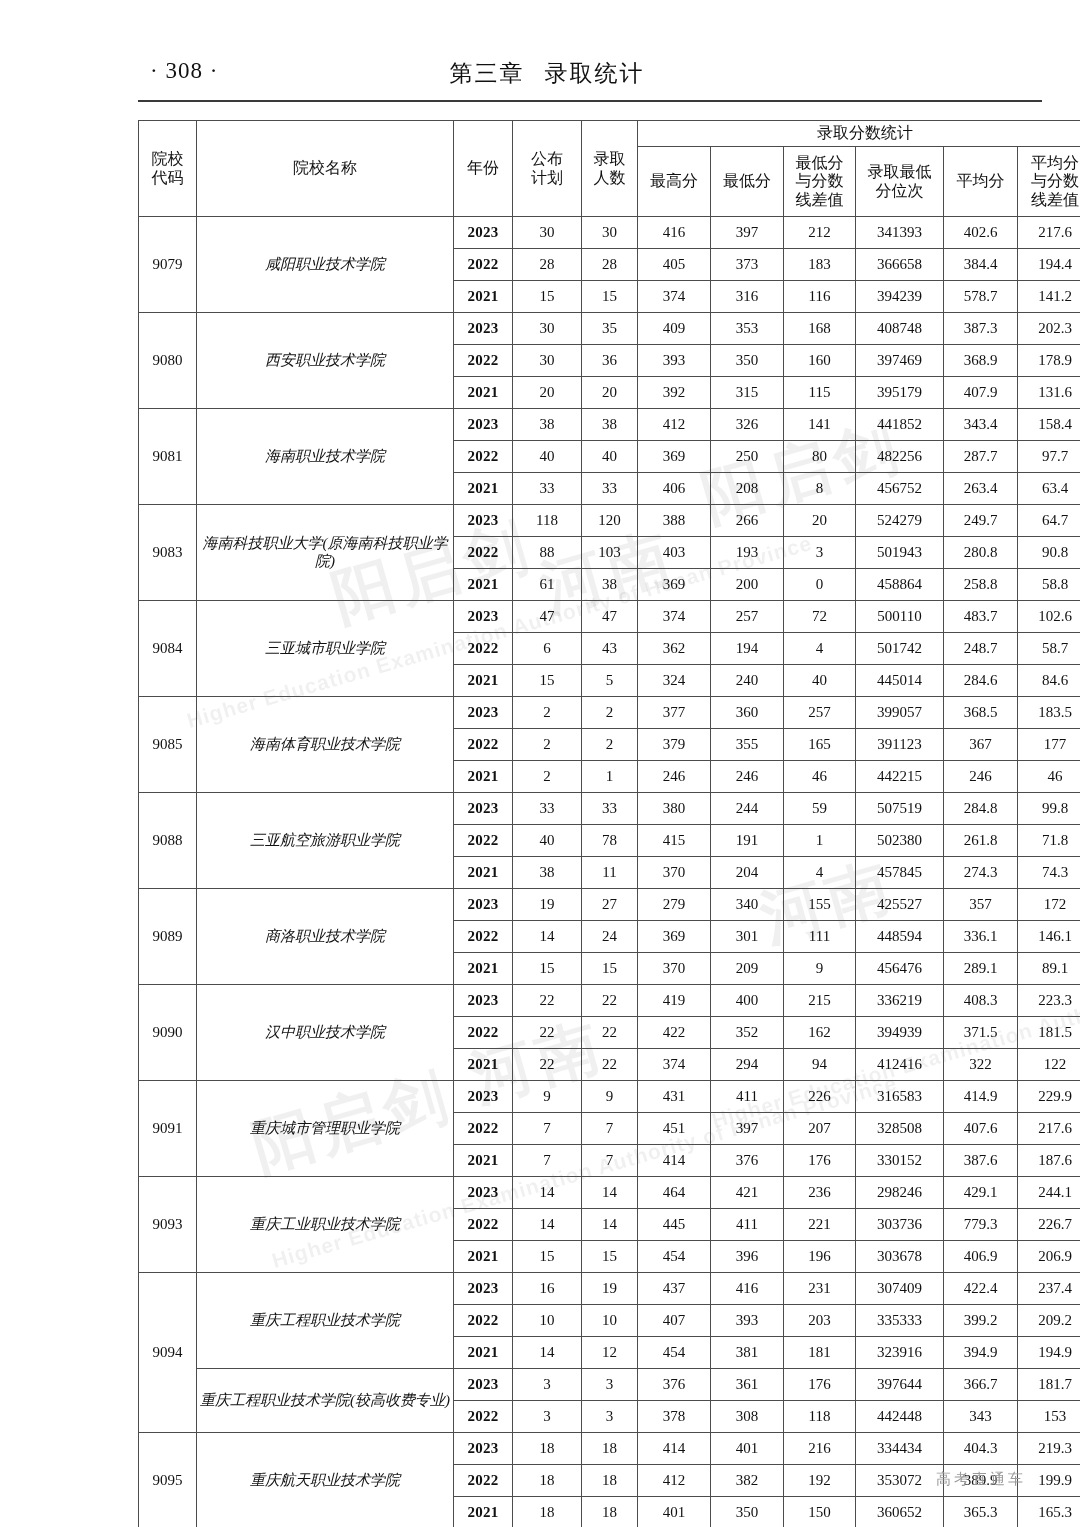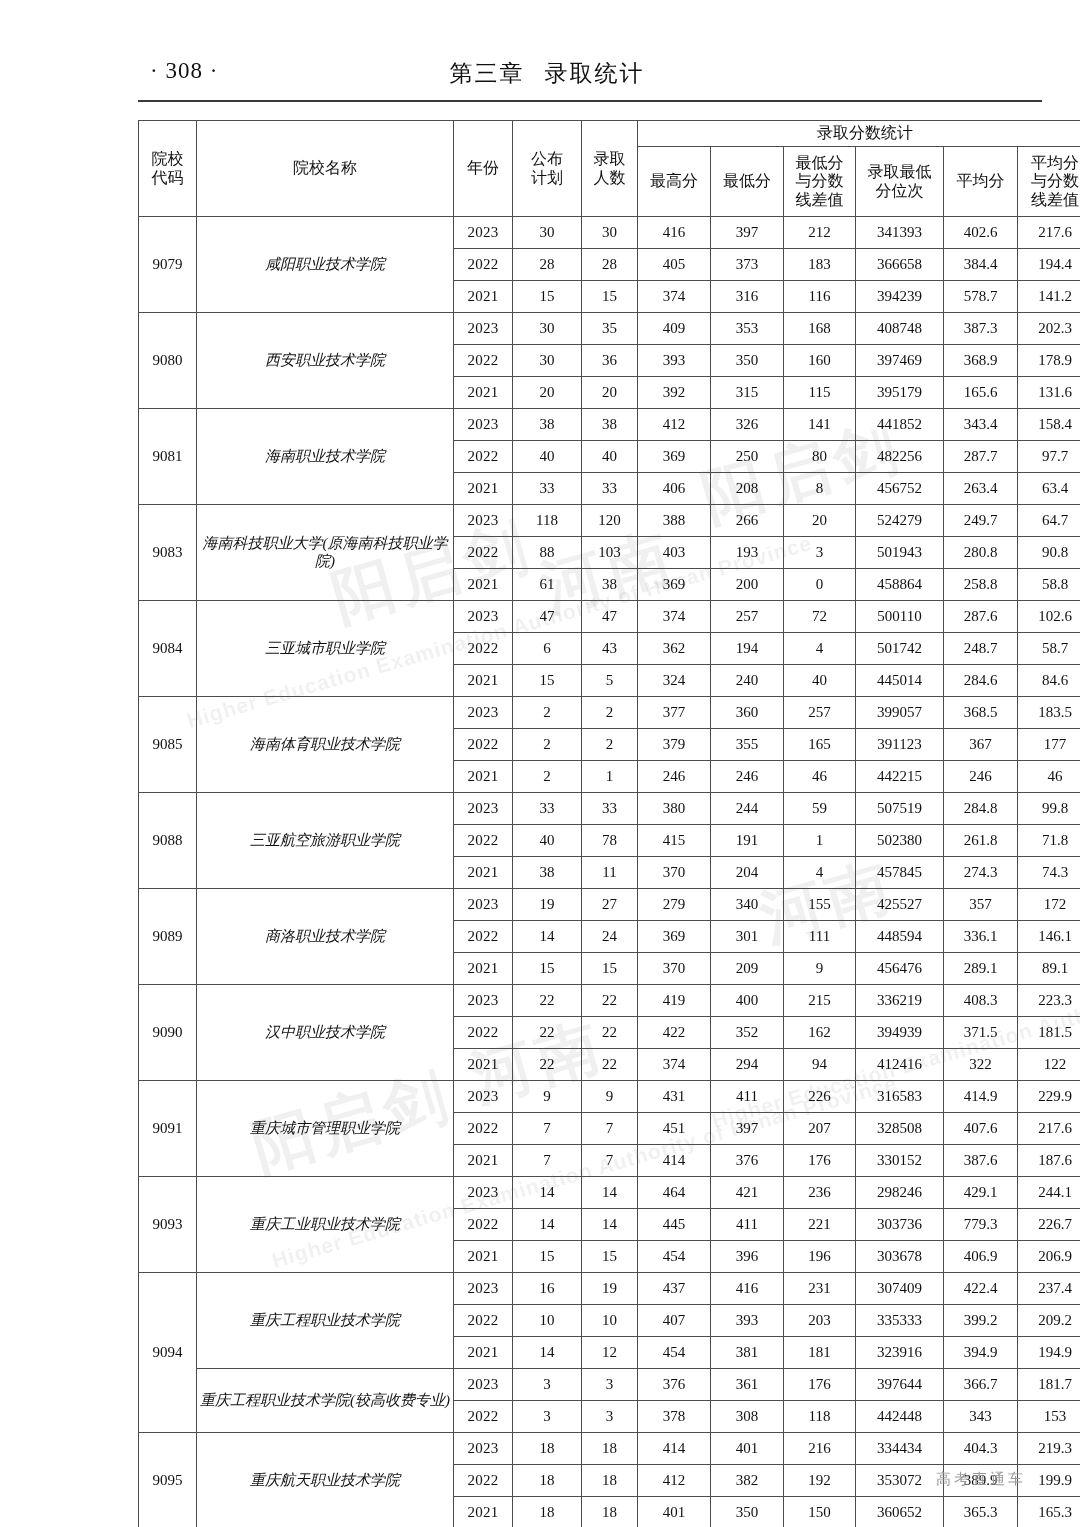--- a/index.html
+++ b/index.html
@@ -129,21 +129,21 @@
     font-size: 16px;
   }
   td.name {
     text-align: left;
     padding-left: 12px;
     padding-right: 6px;
     line-height: 1.32;
     font-style: italic;
   }
   td.data { height: 31px; }
-  td.year { letter-spacing: 0.3px; }
+  td.year { letter-spacing: 0.3px; font-weight: bold; }
   .hdr-stack { display: block; }
 </style>
 </head>
 <body>
 
 <div class="running-head">
   <div class="page-number">· 308 ·</div>
   <div class="chapter-title">
     <span>第三章</span><span class="chap-sep"></span><span>录取统计</span>
   </div>
@@ -276,21 +276,21 @@
           <td class="data">178.9</td>
         </tr>
         <tr>
           <td class="data year">2021</td>
           <td class="data">20</td>
           <td class="data">20</td>
           <td class="data">392</td>
           <td class="data">315</td>
           <td class="data">115</td>
           <td class="data">395179</td>
-          <td class="data">165.6</td>
+          <td class="data">407.9</td>
           <td class="data">131.6</td>
         </tr>
         <tr>
           <td class="code data" rowspan="3">9081</td>
           <td class="name data" rowspan="3">海南职业技术学院</td>
           <td class="data year">2023</td>
           <td class="data">38</td>
           <td class="data">38</td>
           <td class="data">412</td>
           <td class="data">326</td>
@@ -359,21 +359,21 @@
         <tr>
           <td class="code data" rowspan="3">9084</td>
           <td class="name data" rowspan="3">三亚城市职业学院</td>
           <td class="data year">2023</td>
           <td class="data">47</td>
           <td class="data">47</td>
           <td class="data">374</td>
           <td class="data">257</td>
           <td class="data">72</td>
           <td class="data">500110</td>
-          <td class="data">287.6</td>
+          <td class="data">483.7</td>
           <td class="data">102.6</td>
         </tr>
         <tr>
           <td class="data year">2022</td>
           <td class="data">6</td>
           <td class="data">43</td>
           <td class="data">362</td>
           <td class="data">194</td>
           <td class="data">4</td>
           <td class="data">501742</td>

